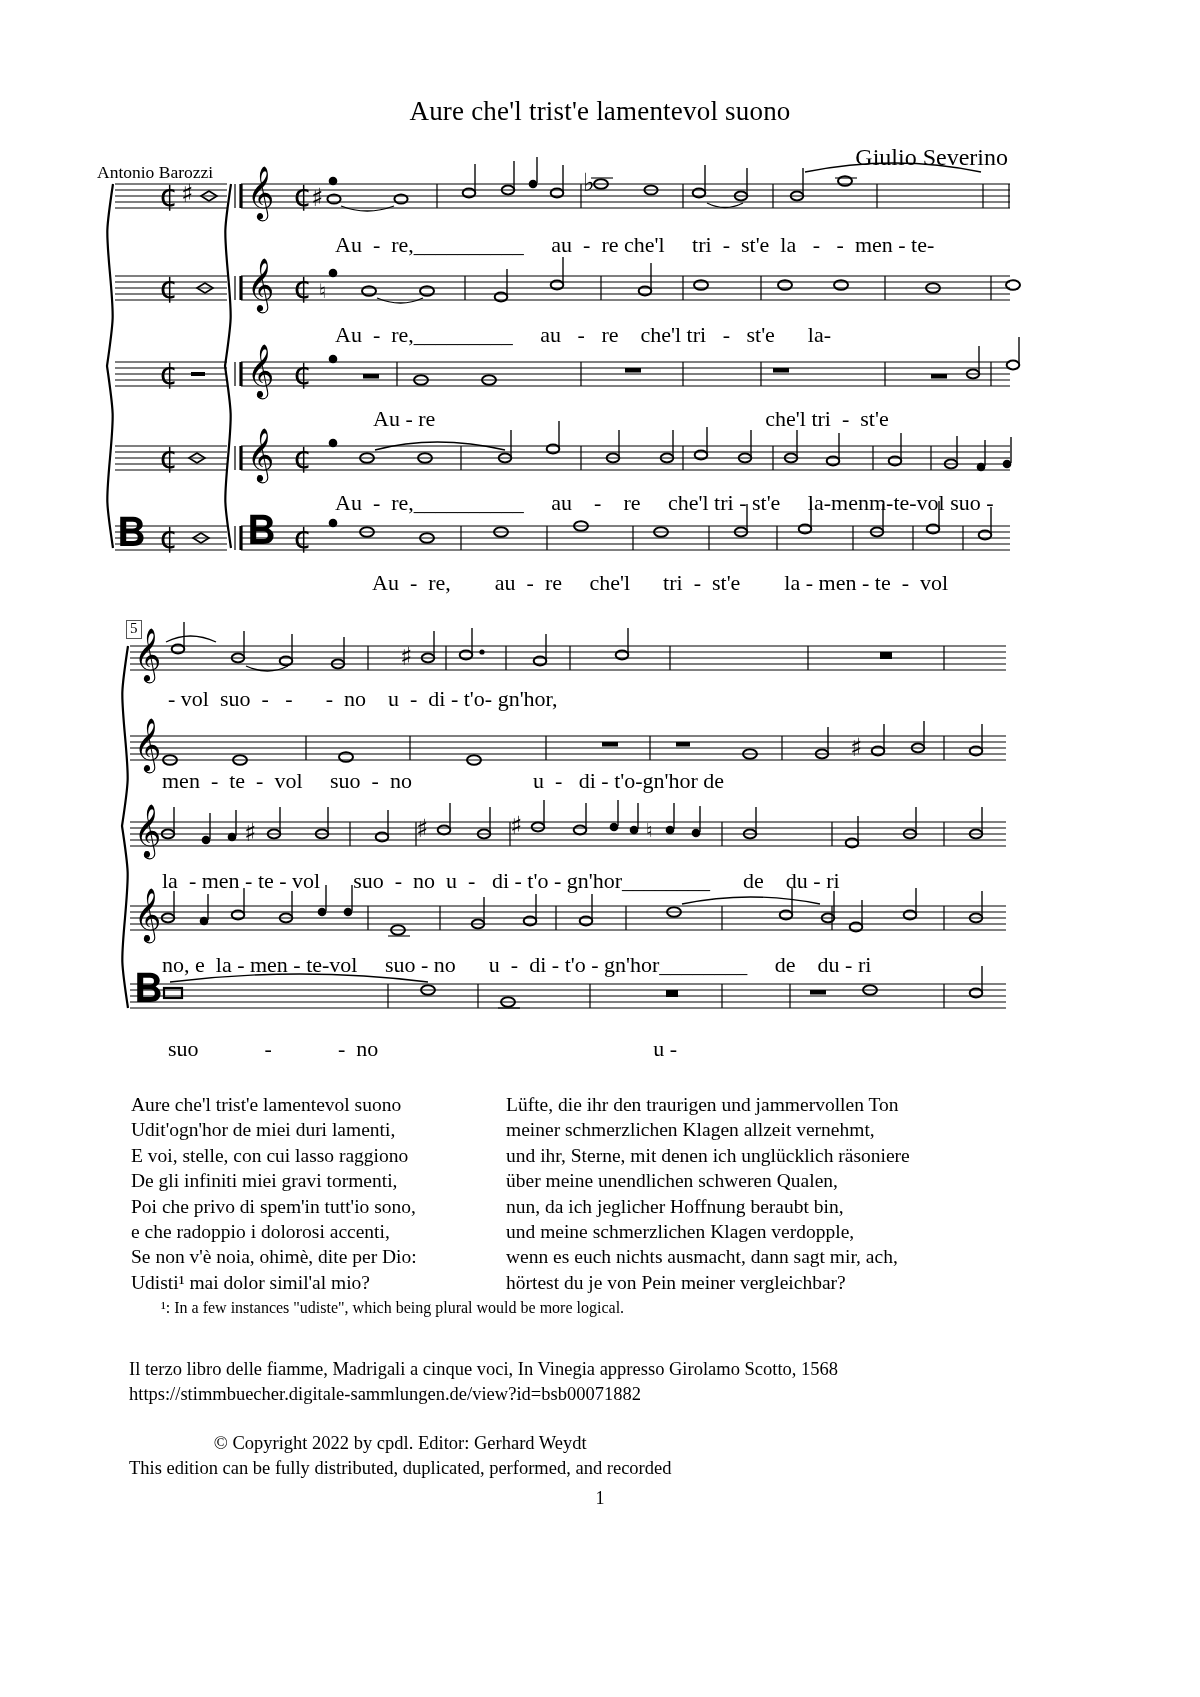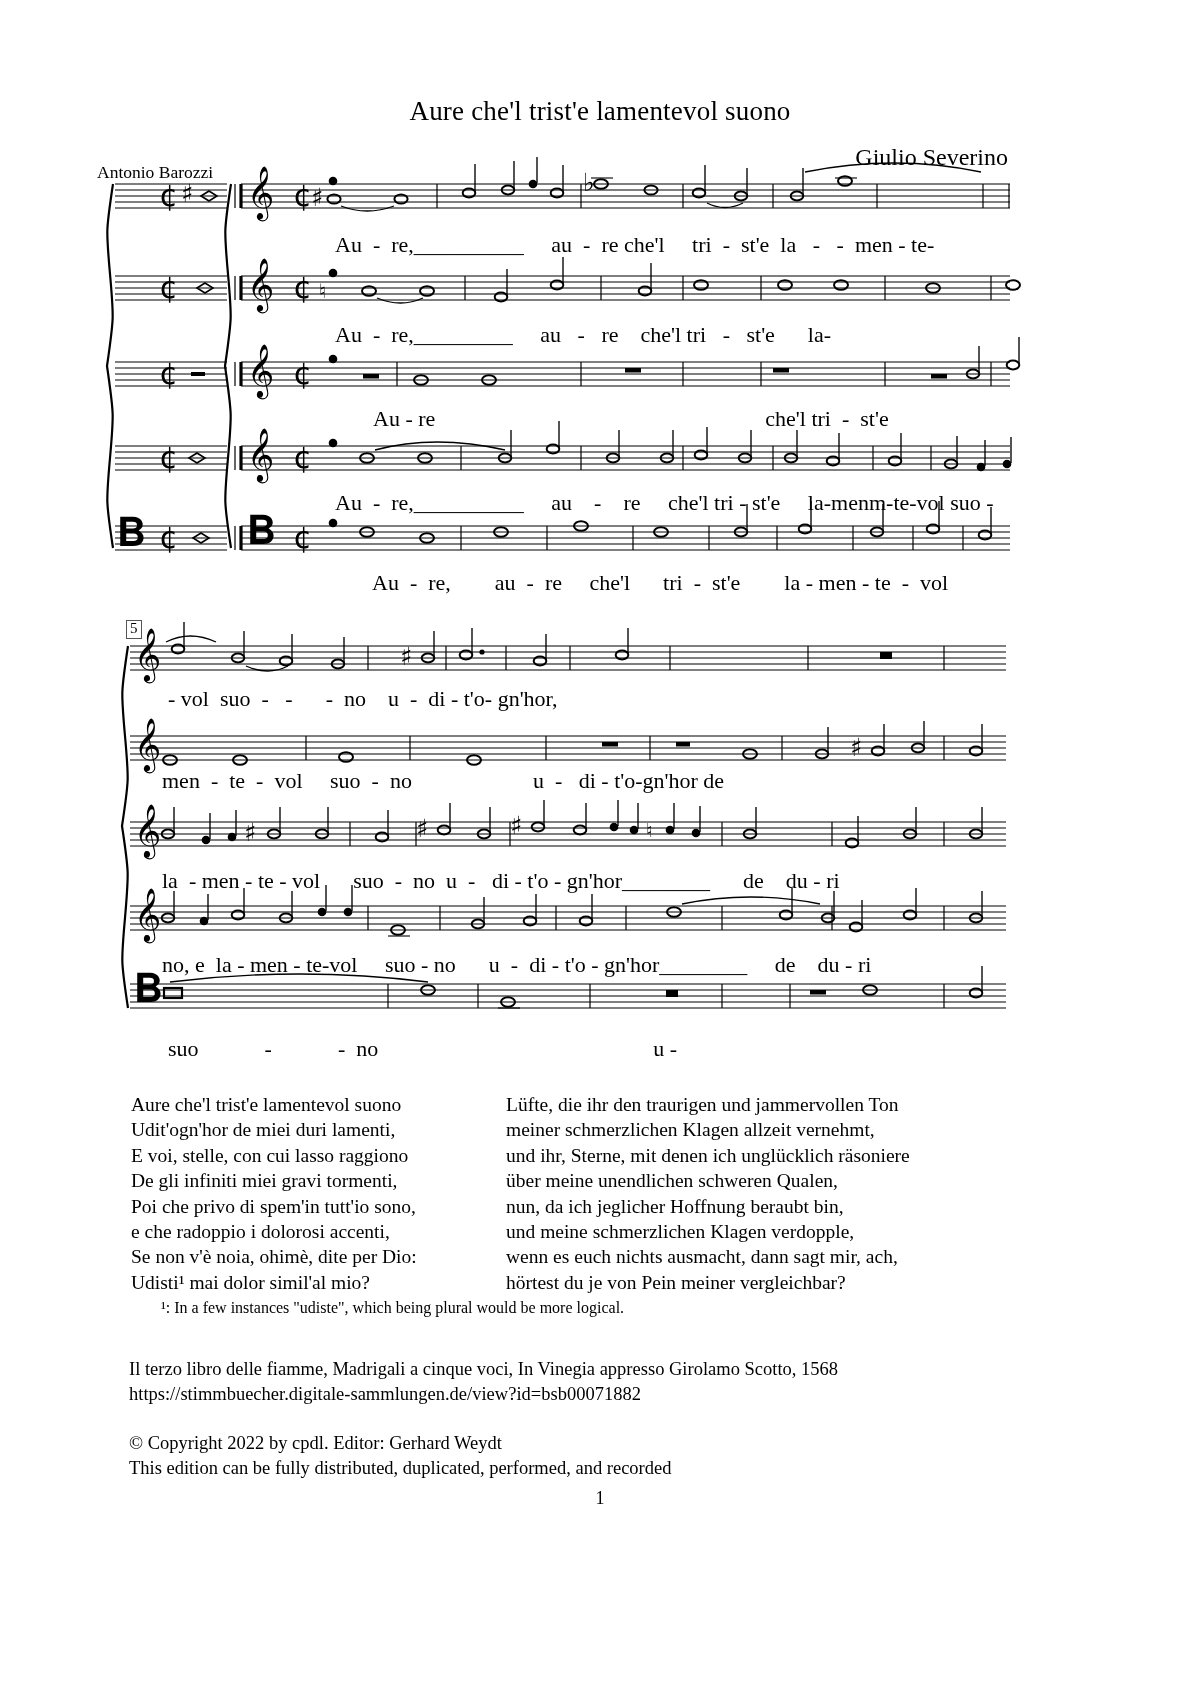--- a/index.html
+++ b/index.html
@@ -49,21 +49,21 @@
     background:#fff;
   }
 
   
   .poemcol{position:absolute;font-size:19.5px;line-height:25.4px;white-space:pre-line;}
   #poem-it{left:131px;top:1092px;}
   #poem-de{left:506px;top:1092px;}
   #footnote{position:absolute;left:140px;top:1299px;font-size:16px;margin-left:21px;}
   .srcblock{position:absolute;font-size:18.5px;line-height:25px;white-space:pre-line;margin-top:16px;}
   #source{left:129px;top:1341px;}
-  #copyright{left:129px;top:1415px;}
+  #copyright{left:129px;top:1415px;text-align:center;}
   #pagenum{position:absolute;left:0;top:1488px;width:1200px;text-align:center;font-size:18px;}
 </style>
 </head>
 <body>
 
 <div class="page">
 
   <div id="title">Aure che'l trist'e lamentevol suono</div>
   <div id="poet">Antonio Barozzi</div>
   <div id="composer">Giulio Severino</div>

